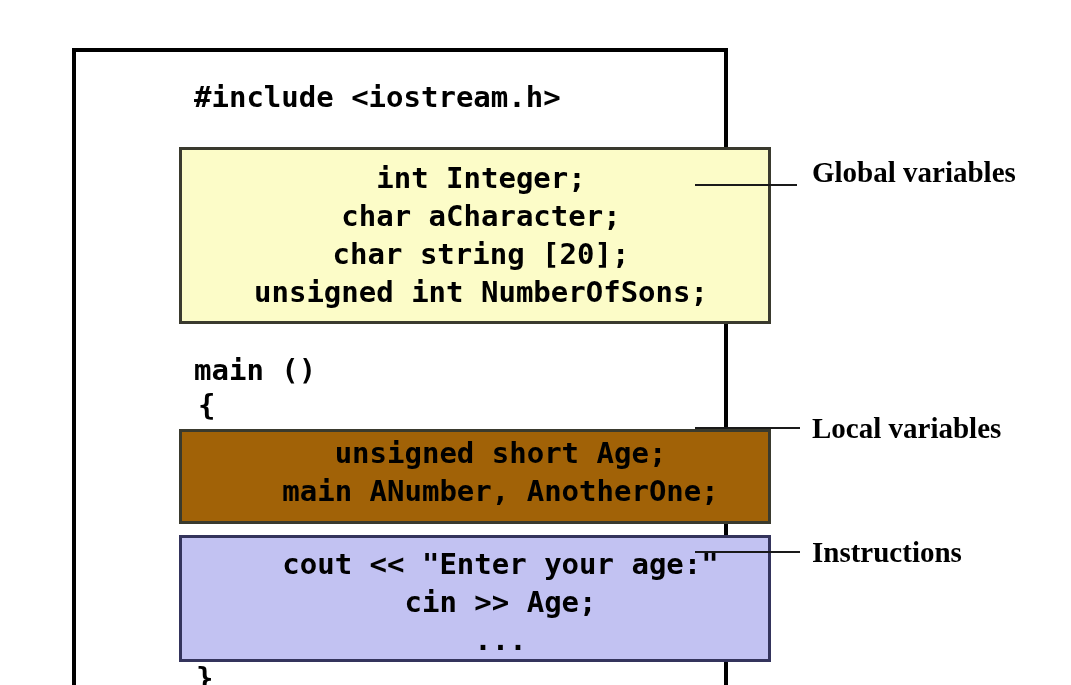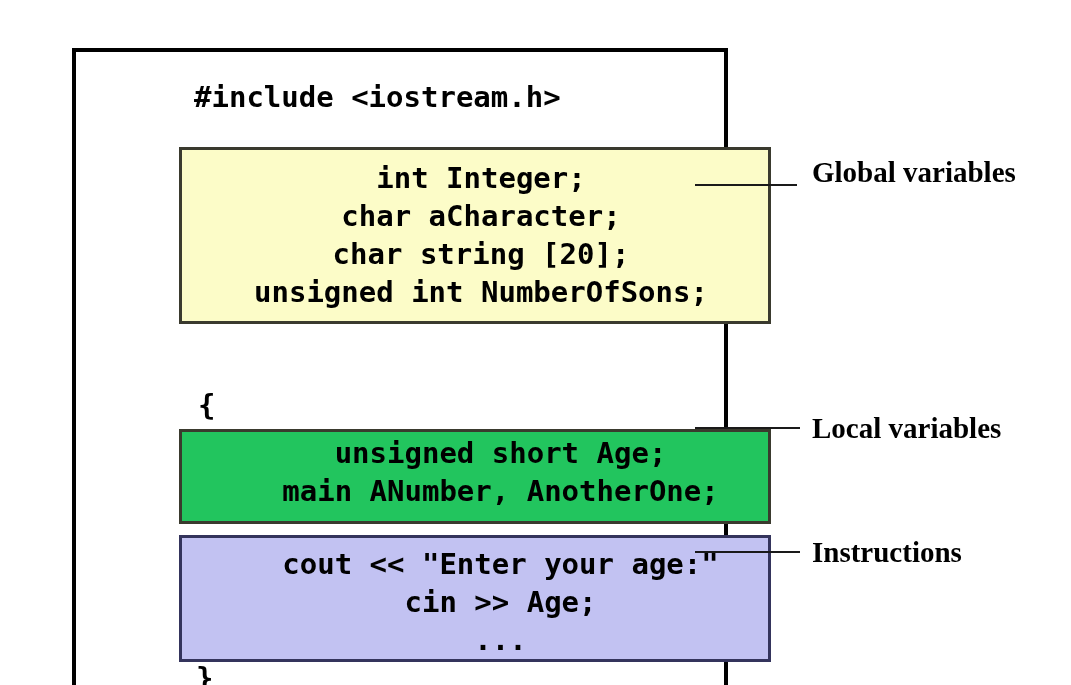--- a/index.html
+++ b/index.html
@@ -45,21 +45,21 @@
   .global-box {
     top: 95px;
     width: 592px; height: 177px;
     background: #FCFCC8;
     border: 3px solid #3A3A2E;
     padding: 9px 0 0 12px;
   }
   .local-box {
     top: 377px;
     width: 592px; height: 95px;
-    background: #22c55e;
+    background: #a16207;
     border: 3px solid #3A3A2E;
     padding: 2px 0 0 51px;
   }
   .instructions-box {
     top: 483px;
     width: 592px; height: 127px;
     background: #C2C2F2;
     border: 3px solid #34345C;
     padding: 7px 0 0 51px;
   }
@@ -100,20 +100,21 @@
 
     <div class="code include-line">#include &lt;iostream.h&gt;</div>
 
     <div class="code-box global-box">
       <div class="box-line">int Integer;</div>
       <div class="box-line">char aCharacter;</div>
       <div class="box-line">char string [20];</div>
       <div class="box-line">unsigned int NumberOfSons;</div>
     </div>
 
+    <div class="code main-line">main ()</div>
 
     <div class="code open-brace">{</div>
 
     <div class="code-box local-box">
       <div class="box-line">unsigned short Age;</div>
       <div class="box-line">main ANumber, AnotherOne;</div>
     </div>
 
     <div class="code-box instructions-box">
       <div class="box-line">cout &lt;&lt; "Enter your age:"</div>

